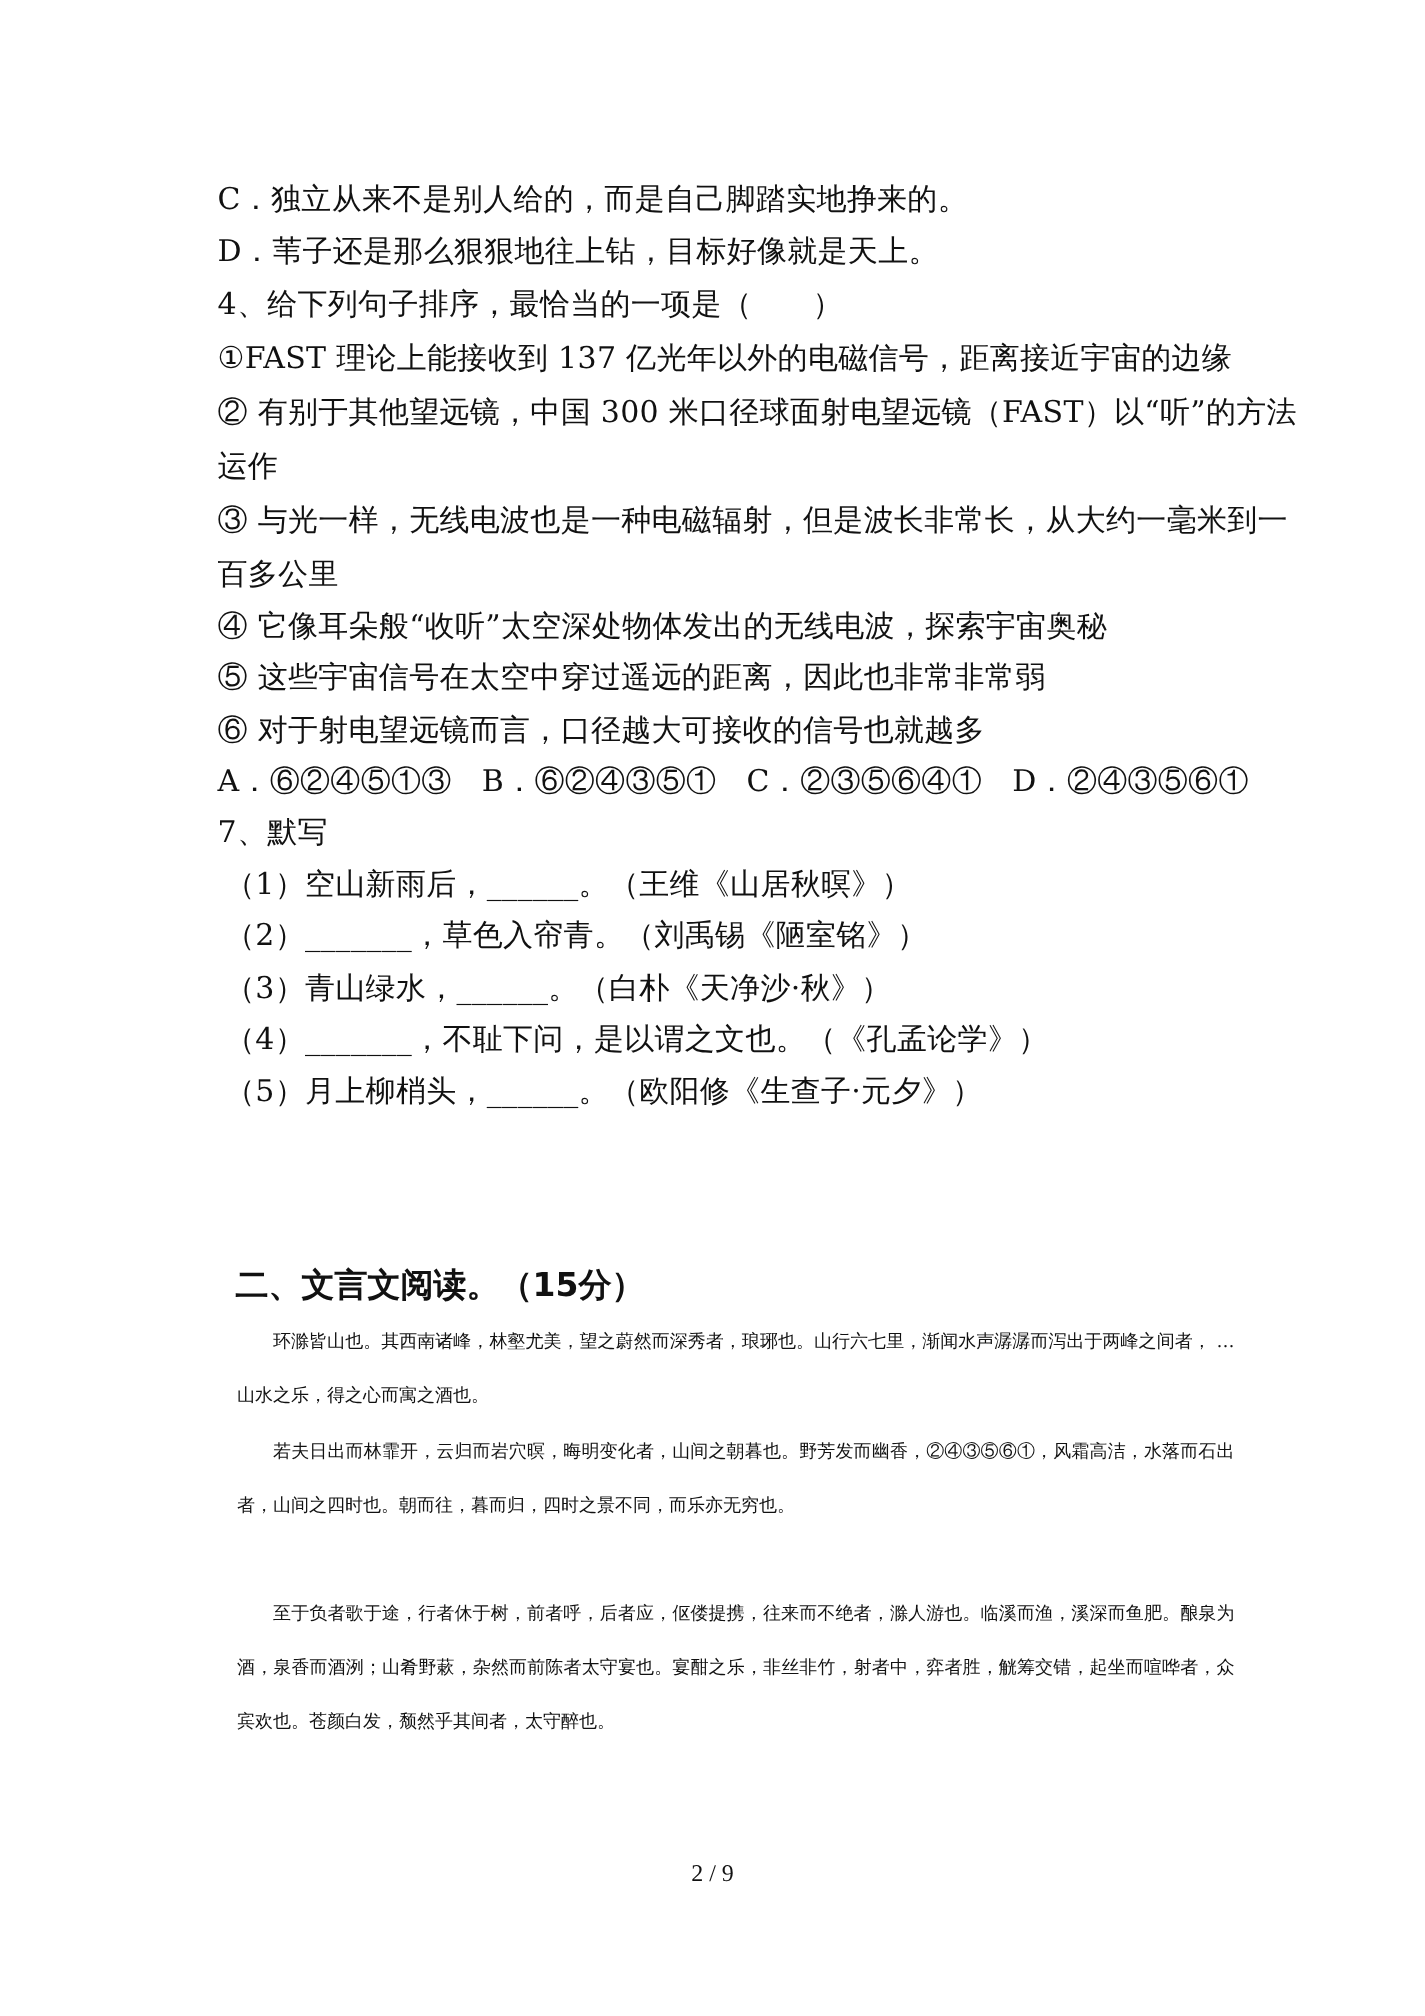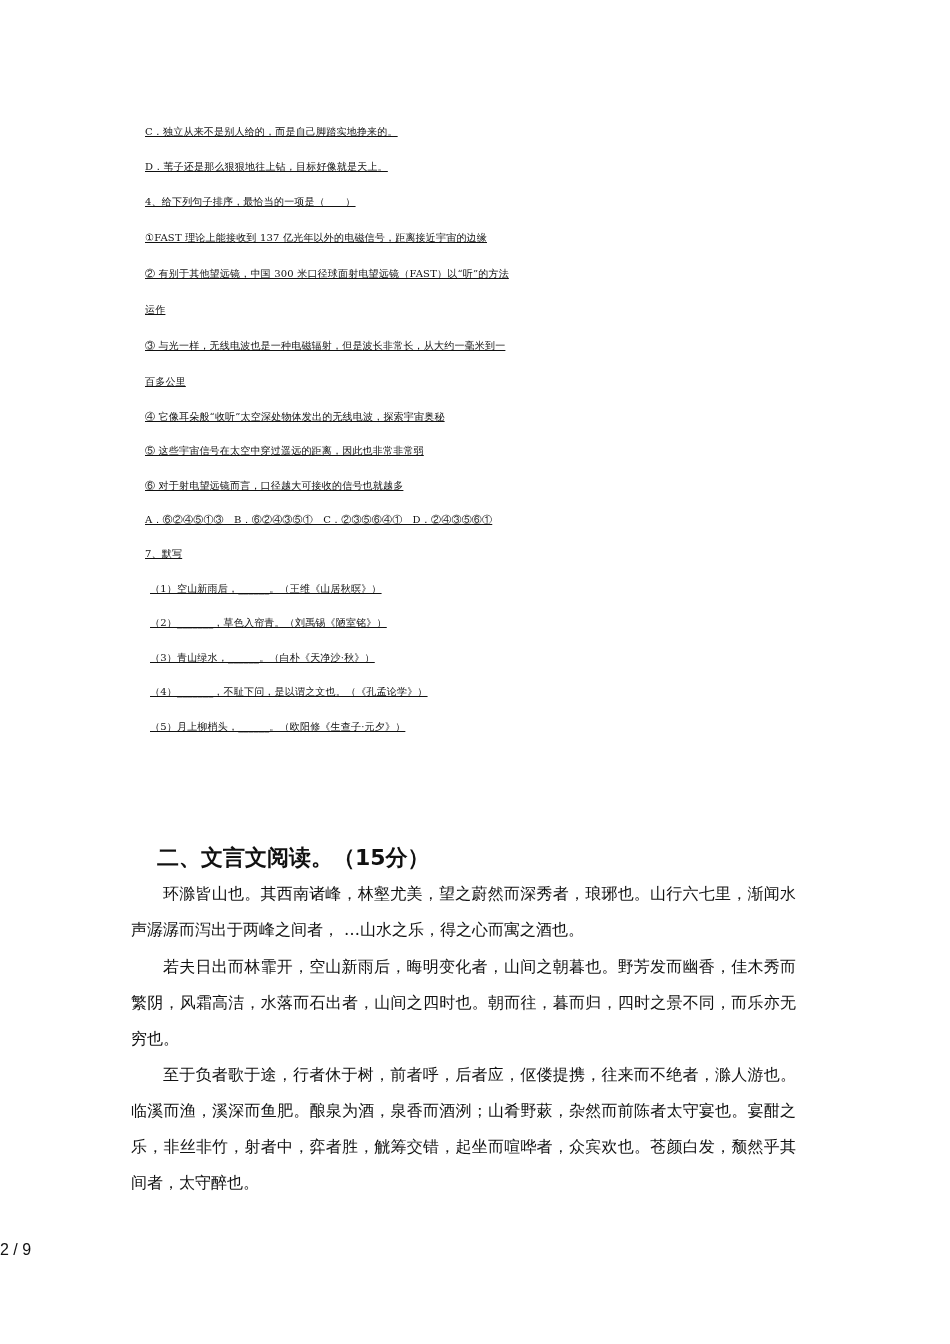--- a/index.html
+++ b/index.html
@@ -17,54 +17,53 @@
     }
     .page {
       position: absolute;
       left: 0; top: 0;
       width: 950px;
       height: 1344px;
     }
     .line {
       position: absolute;
       left: 145px;
-      font-size: 10px;
+      font-size: 20px;
       line-height: 20px;
       white-space: nowrap;
       letter-spacing: 0.2px;
-      text-decoration: underline;
     }
     .line.indent-fill { left: 150px; }
     .section-title {
       position: absolute;
       left: 157px;
       top: 843px;
       font-size: 22px;
       line-height: 30px;
       font-weight: bold;
       white-space: nowrap;
       font-family: "DejaVu Sans", "Liberation Sans", sans-serif;
     }
     .para {
       position: absolute;
-      left: 131px;
+      left: 158px;
       width: 665px;
-      font-size: 16px;
+      font-size: 12px;
       line-height: 36px;
       text-align: justify;
       text-indent: 2em;
     }
     .footer {
       position: absolute;
       left: 0;
       width: 950px;
       top: 1241px;
-      text-align: left;
+      text-align: center;
       font-size: 16px;
-      font-family: Liberation Sans, sans-serif;
+      font-family: Liberation Serif, serif;
     }
   </style>
 </head>
 <body>
 
 <div class="page">
 
   <div class="line" style="top:122px">C．独立从来不是别人给的，而是自己脚踏实地挣来的。</div>
   <div class="line" style="top:157px">D．苇子还是那么狠狠地往上钻，目标好像就是天上。</div>
 
@@ -82,17 +81,17 @@
   <div class="line" style="top:544px">7、默写</div>
   <div class="line indent-fill" style="top:579px">（1）空山新雨后，______。（王维《山居秋暝》）</div>
   <div class="line indent-fill" style="top:613px">（2）_______，草色入帘青。（刘禹锡《陋室铭》）</div>
   <div class="line indent-fill" style="top:648px">（3）青山绿水，______。（白朴《天净沙·秋》）</div>
   <div class="line indent-fill" style="top:682px">（4）_______，不耻下问，是以谓之文也。（《孔孟论学》）</div>
   <div class="line indent-fill" style="top:717px">（5）月上柳梢头，______。（欧阳修《生查子·元夕》）</div>
 
   <div class="section-title">二、文言文阅读。（15分）</div>
 
   <div class="para" style="top:876px">环滁皆山也。其西南诸峰，林壑尤美，望之蔚然而深秀者，琅琊也。山行六七里，渐闻水声潺潺而泻出于两峰之间者， …山水之乐，得之心而寓之酒也。</div>
-  <div class="para" style="top:949px">若夫日出而林霏开，空山新雨后，晦明变化者，山间之朝暮也。野芳发而幽香，佳木秀而繁阴，风霜高洁，水落而石出者，山间之四时也。朝而往，暮而归，四时之景不同，而乐亦无穷也。</div>
+  <div class="para" style="top:949px">若夫日出而林霏开，云归而岩穴暝，晦明变化者，山间之朝暮也。野芳发而幽香，②④③⑤⑥①，风霜高洁，水落而石出者，山间之四时也。朝而往，暮而归，四时之景不同，而乐亦无穷也。</div>
   <div class="para" style="top:1057px">至于负者歌于途，行者休于树，前者呼，后者应，伛偻提携，往来而不绝者，滁人游也。临溪而渔，溪深而鱼肥。酿泉为酒，泉香而酒洌；山肴野蔌，杂然而前陈者太守宴也。宴酣之乐，非丝非竹，射者中，弈者胜，觥筹交错，起坐而喧哗者，众宾欢也。苍颜白发，颓然乎其间者，太守醉也。</div>
 
   <div class="footer">2 / 9</div>
 </div>
 
 </body></html>

